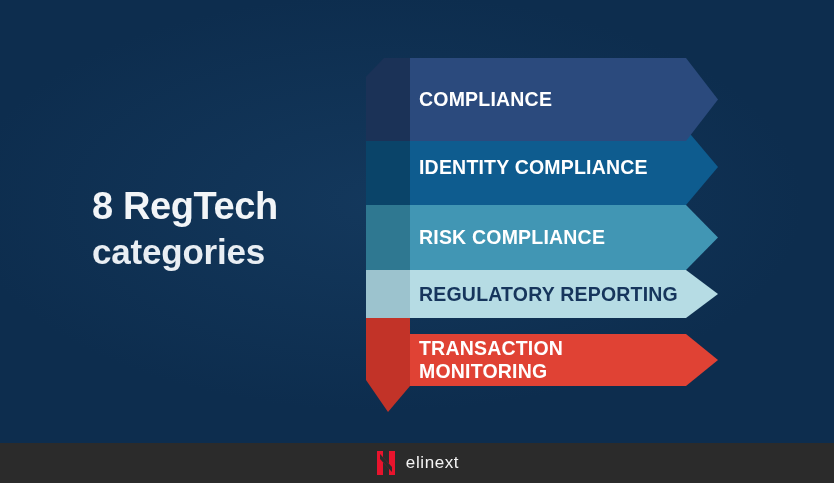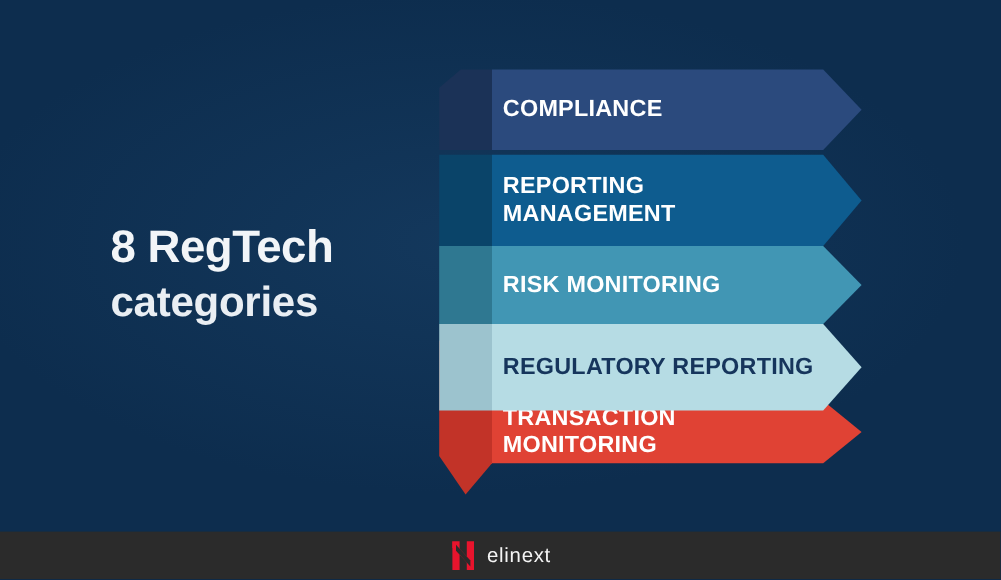--- a/index.html
+++ b/index.html
@@ -127,51 +127,51 @@
 
 <div id="slide">
 
   <div class="headline">
     <span class="headline-line1">8 RegTech</span>
     <span class="headline-line2">categories</span>
   </div>
 
   <div class="ribbon-stack">
 
-    <div class="ribbon" style="top:0px; height:67px; z-index:5;">
+    <div class="ribbon" style="top:0px; height:83px; z-index:5;">
       <svg viewBox="0 0 360 71" preserveAspectRatio="none" aria-hidden="true">
         <polygon points="0,16 18,0 44,0 44,71 0,71" fill="#1b3257"></polygon>
         <polygon points="44,0 320,0 352,35.5 320,71 44,71" fill="#2b4a7d"></polygon>
       </svg>
       <div class="ribbon-label" style="color:#ffffff;">
         <span>COMPLIANCE</span>
       </div>
     </div>
 
     <div class="ribbon" style="top:71px; height:76px; z-index:4;">
       <svg viewBox="0 0 360 76" preserveAspectRatio="none" aria-hidden="true">
         <polygon points="0,0 44,0 44,76 0,76" fill="#0a4469"></polygon>
         <polygon points="44,0 320,0 352,38 320,76 44,76" fill="#0e5c8f"></polygon>
       </svg>
       <div class="ribbon-label two-line" style="color:#ffffff;">
-        <span>REPORTING MANAGEMENT</span>
+        <span>IDENTITY COMPLIANCE</span>
       </div>
     </div>
 
     <div class="ribbon" style="top:147px; height:65px; z-index:3;">
       <svg viewBox="0 0 360 65" preserveAspectRatio="none" aria-hidden="true">
         <polygon points="0,0 44,0 44,65 0,65" fill="#2f7891"></polygon>
         <polygon points="44,0 320,0 352,32.5 320,65 44,65" fill="#4196b4"></polygon>
       </svg>
       <div class="ribbon-label" style="color:#ffffff;">
-        <span>RISK MONITORING</span>
-      </div>
-    </div>
-
-    <div class="ribbon" style="top:212px; height:72px; z-index:2;">
+        <span>RISK COMPLIANCE</span>
+      </div>
+    </div>
+
+    <div class="ribbon" style="top:212px; height:48px; z-index:2;">
       <svg viewBox="0 0 360 64" preserveAspectRatio="none" aria-hidden="true">
         <polygon points="0,0 44,0 44,64 0,64" fill="#9cc3ce"></polygon>
         <polygon points="44,0 320,0 352,32 320,64 44,64" fill="#b6dce4"></polygon>
       </svg>
       <div class="ribbon-label" style="color:#16355c;">
         <span>REGULATORY REPORTING</span>
       </div>
     </div>
 
     <div class="ribbon" style="top:276px; height:63px; z-index:1;">

